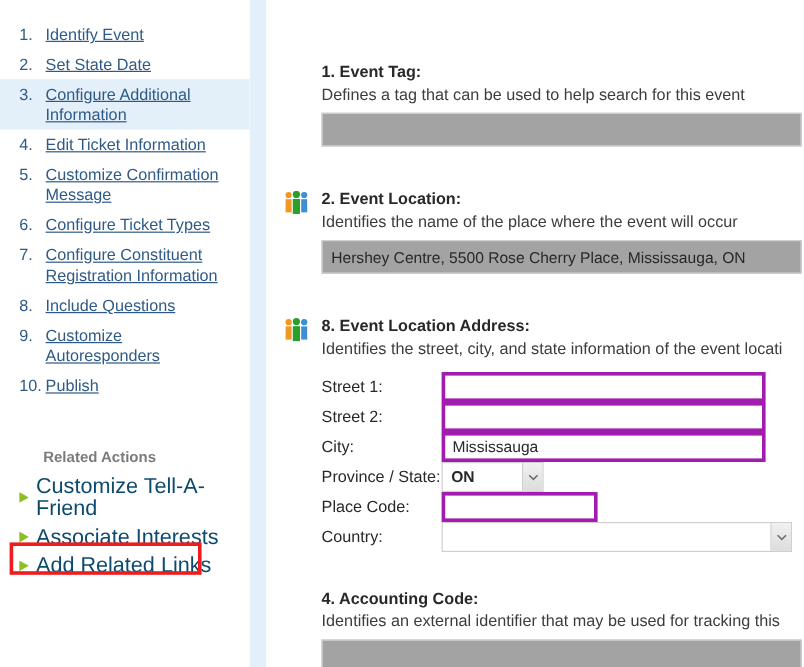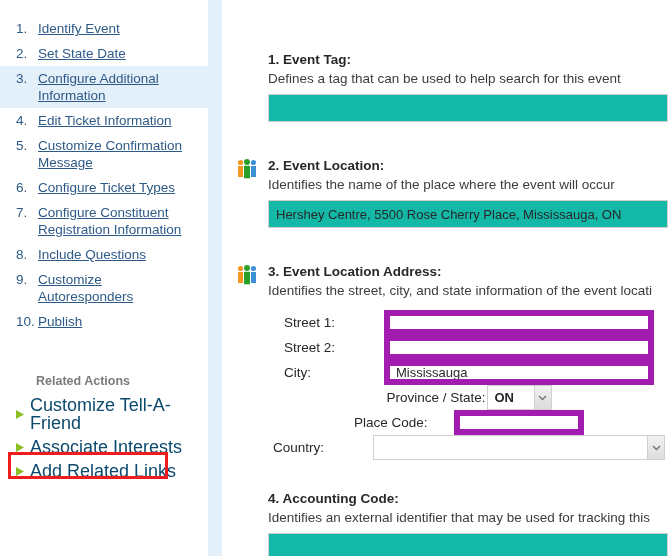--- a/index.html
+++ b/index.html
@@ -118,69 +118,68 @@
     line-height: 18px;
     white-space: nowrap;
     margin-top: 1px;
   }
 
   .txt-input {
     display: block;
     height: 28px;
     margin-top: 6px;
     border: 1px solid #cfcfcf;
-    background: #14b8a6;
+    background: #a3a3a3;
     font-family: "Liberation Sans", sans-serif;
     font-size: 13px;
     color: #26282a;
     padding: 0 7px;
     line-height: 26px;
     outline: none;
   }
   .txt-input.wide { width: 400px; }
 
   
   .addr { margin-top: 10px; }
   .addr-row {
     display: flex;
     align-items: center;
     height: 25px;
-    justify-content: center;
   }
   .addr-label {
     flex: 0 0 100px;
     width: 100px;
     font-size: 13.5px;
     color: #26282a;
     line-height: 25px;
     white-space: nowrap;
   }
   .addr-field {
     height: 25px;
-    border: 6px solid #a21caf;
+    border: 3px solid #a21caf;
     background: #ffffff;
     font-family: "Liberation Sans", sans-serif;
     font-size: 13px;
     color: #26282a;
     padding: 0 6px;
     line-height: 23px;
     outline: none;
   }
   .addr-field.long { width: 270px; }
   .addr-field.short { width: 130px; }
 
   .select-box {
     position: relative;
     height: 25px;
     border: 1px solid #cfcfcf;
     background: #ffffff;
     display: inline-flex;
     align-items: center;
   }
-  .select-box.small { width: 65px; }
+  .select-box.small { width: 85px; }
   .select-box.full { width: 292px; }
   .select-value {
     font-size: 13px;
     font-weight: bold;
     color: #26282a;
     padding-left: 7px;
     flex: 1 1 auto;
     white-space: nowrap;
     overflow: hidden;
   }
@@ -324,21 +323,21 @@
         <svg width="22" height="20" viewBox="0 0 22 20">
           <circle cx="4.5" cy="3.5" r="2.6" fill="#f2971f"></circle>
           <rect x="2" y="7" width="5" height="11" fill="#f2971f"></rect>
           <circle cx="17.5" cy="3.5" r="2.6" fill="#3d8fd1"></circle>
           <rect x="15" y="7" width="5" height="11" fill="#3d8fd1"></rect>
           <circle cx="11" cy="3" r="3" fill="#2aa02a"></circle>
           <rect x="8" y="6.8" width="6" height="12.5" fill="#2aa02a"></rect>
         </svg>
       </span>
       <div class="sec-body">
-        <div class="sec-title">3. Event Location Address:</div>
+        <div class="sec-title">8. Event Location Address:</div>
         <div class="sec-desc">Identifies the street, city, and state information of the event locati</div>
 
         <div class="addr">
 
           <div class="addr-row">
             <span class="addr-label">Street 1:</span>
             <input class="addr-field long" type="text" value="" style="">
           </div>
 
           <div class="addr-row">

